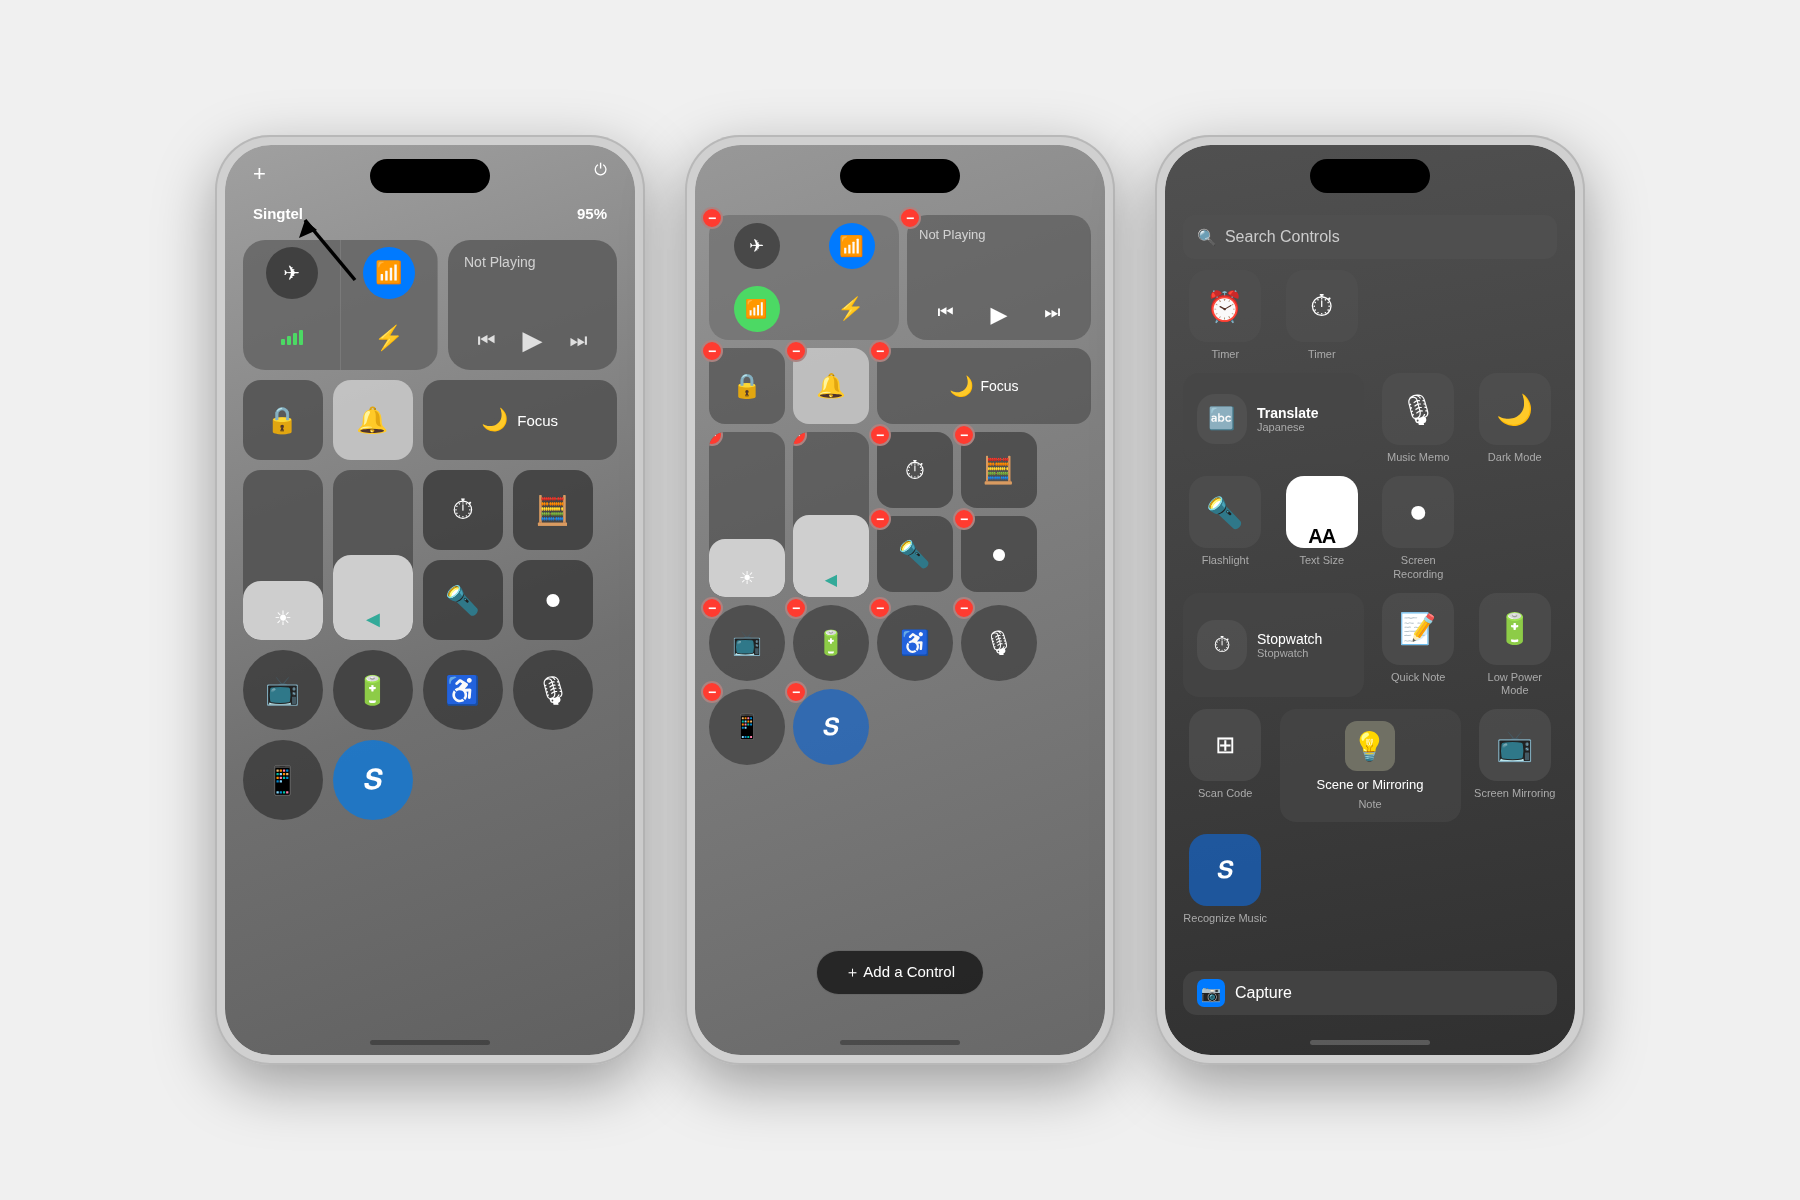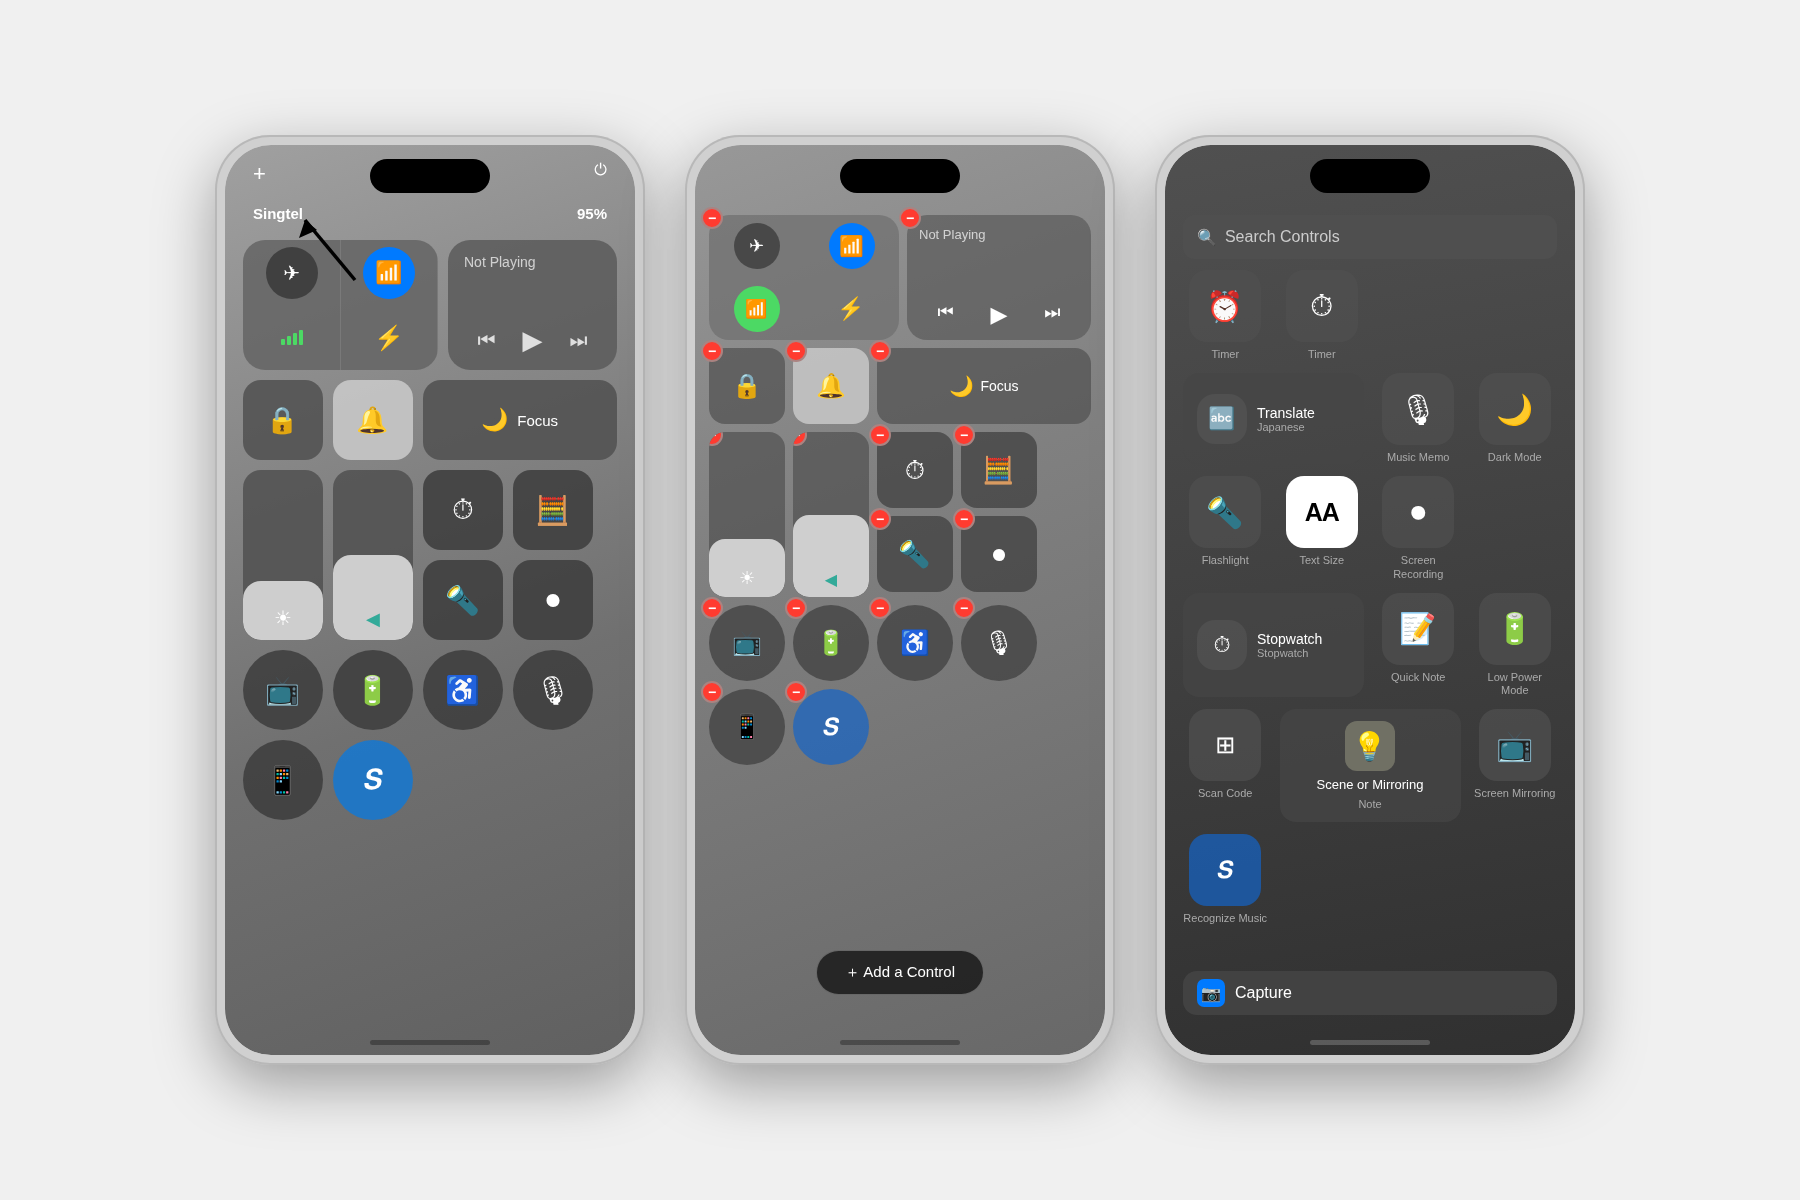--- a/index.html
+++ b/index.html
@@ -461,23 +461,24 @@
       background: transparent;
     }
 
     .translate-text { color: #fff; }
     .translate-sub { color: #aaa; font-size: 11px; }
 
     
     .text-size-box {
       background: #fff;
       color: #000;
-      font-size: 25px;
+      font-size: 20px;
       font-weight: 700;
       letter-spacing: -1px;
+      align-items: flex-end;
     }
 
     
     .stopwatch-item {
       grid-column: span 2;
       flex-direction: row;
       align-items: center;
       background: rgba(70,70,70,0.7);
       border-radius: 16px;
       padding: 10px 14px;
@@ -791,21 +792,21 @@
             <span>⏱</span>
           </div>
           <span class="ctrl-label">Timer</span>
         </div>
 
         <div class="ctrl-item translate-item" style="grid-column:1/3;display:flex;flex-direction:row;align-items:center;background:rgba(70,70,70,0.7);border-radius:16px;padding:10px 14px;gap:10px;margin-bottom:0;">
           <div class="ctrl-icon-box" style="width:50px;height:50px;background:rgba(90,90,90,0.5);flex-shrink:0;">
             <span style="font-size:22px;">🔤</span>
           </div>
           <div>
-            <div class="translate-text" style="color:#fff;font-size:14px;font-weight:400;">Translate</div>
+            <div class="translate-text" style="color:#fff;font-size:14px;font-weight:700;">Translate</div>
             <div class="translate-sub">Japanese</div>
           </div>
         </div>
 
         <div class="ctrl-item">
           <div class="ctrl-icon-box">
             <span>🎙</span>
           </div>
           <span class="ctrl-label">Music Memo</span>
         </div>

